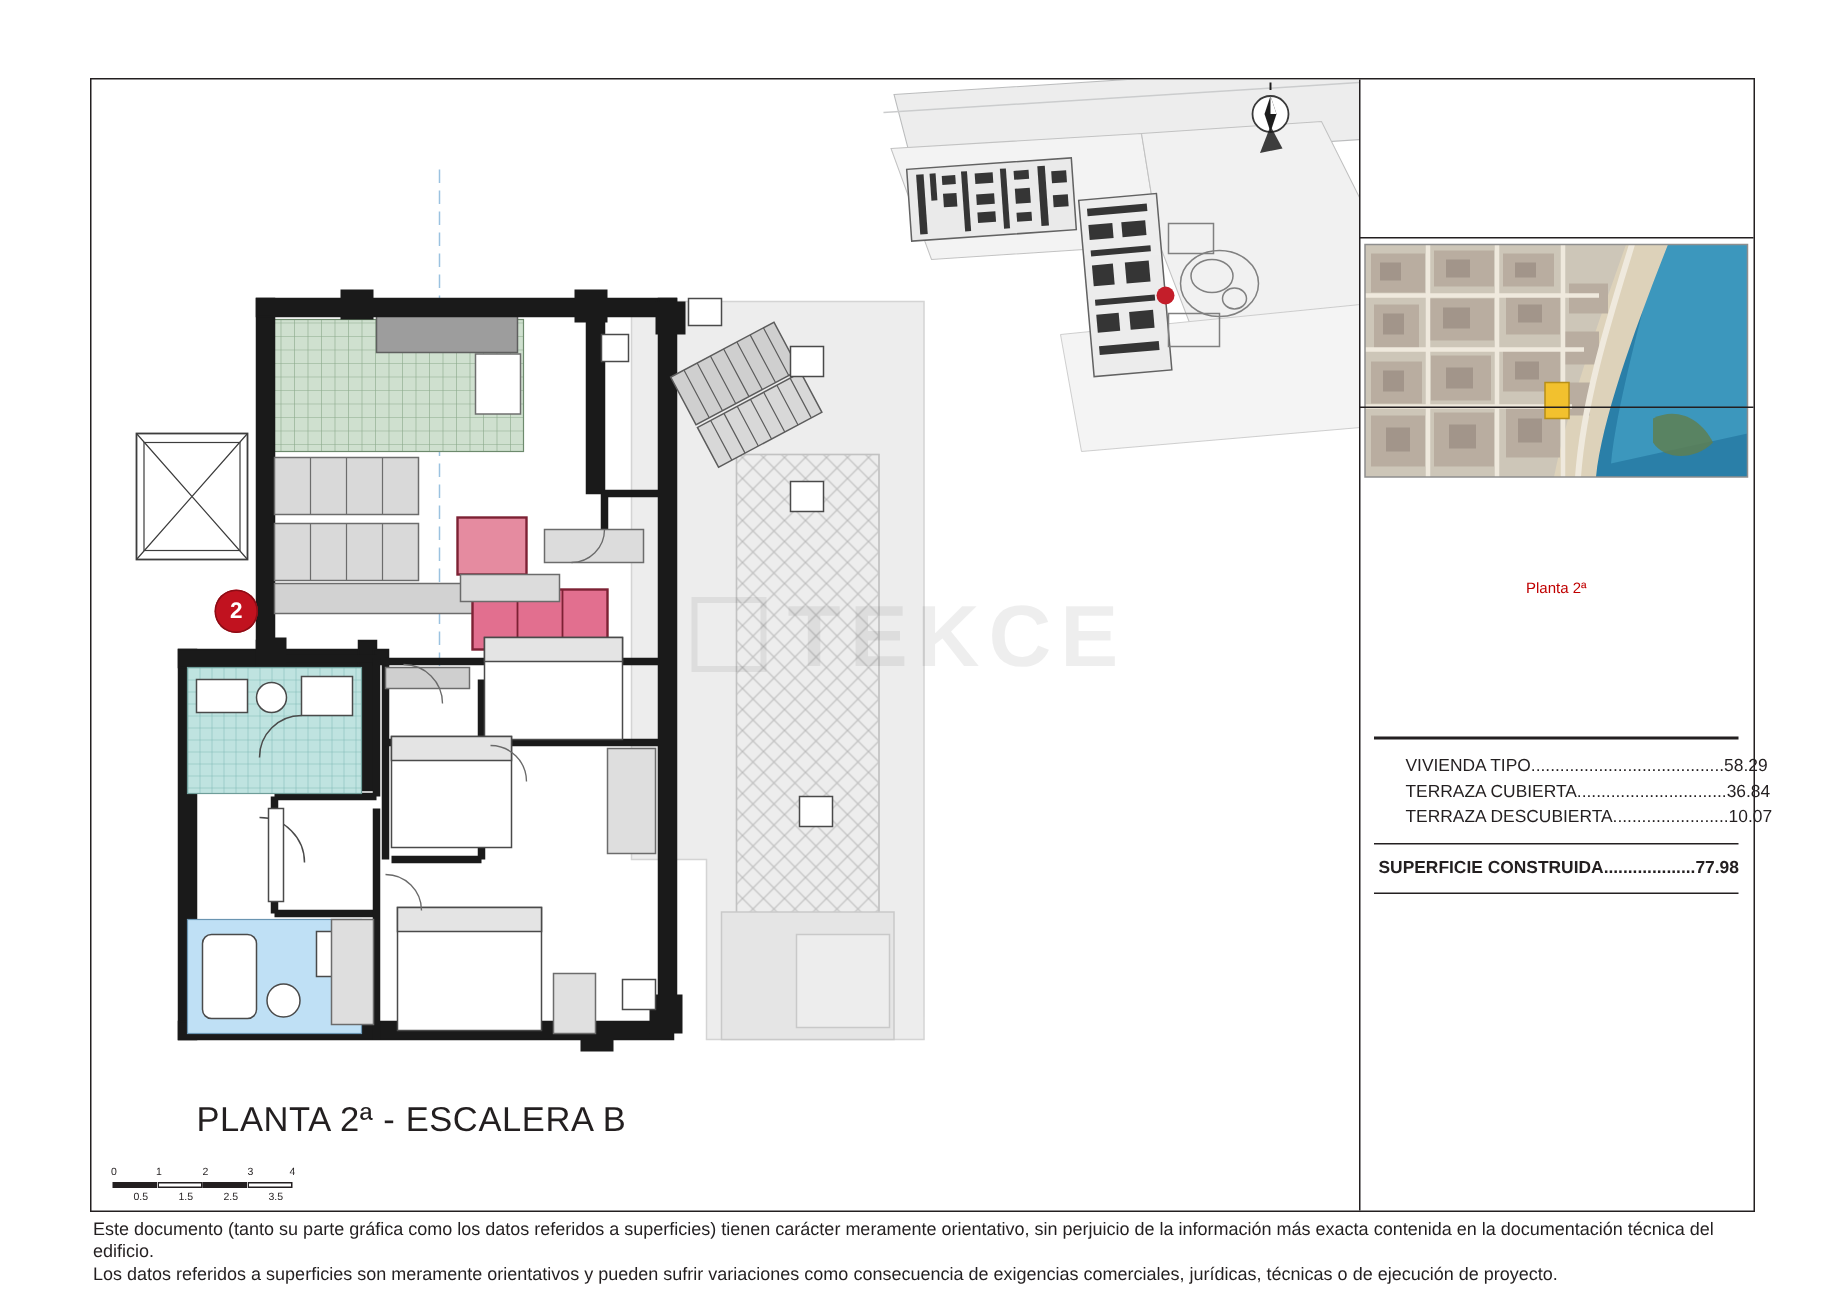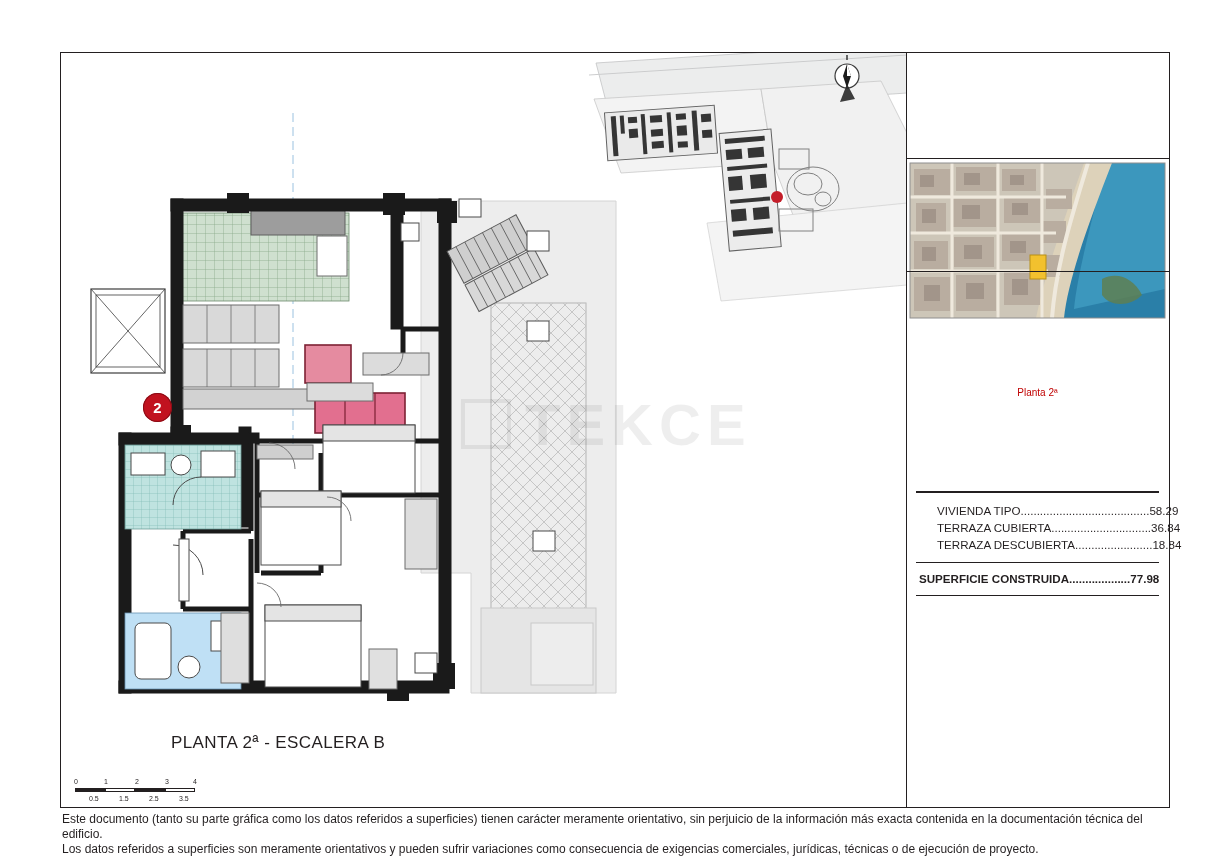--- a/index.html
+++ b/index.html
@@ -122,24 +122,23 @@
     font-size: 12px;
     line-height: 15px;
     color: #231f20;
   }
 
   
   #plan-title {
     position: absolute;
     left: 70px;
     top: 680px;
-    font-size: 17px;
+    font-size: 23px;
     color: #231f20;
     letter-spacing: .4px;
-    margin-left: 40px;
   }
   
   #scalebar { position: absolute; left: 8px; top: 725px; width: 140px; }
   #scalebar .numrow { position: relative; height: 10px; }
   #scalebar .numrow span { position: absolute; font-size: 7px; color: #231f20; }
   #scalebar .bar { position: relative; height: 4px; width: 126px; }
   #scalebar .bar i { position: absolute; top: 0; height: 4px; display: block; }
 
   
   #unit-badge {
@@ -516,21 +515,21 @@
       <div class="rule"></div>
       <div class="rule"></div>
       <div class="surface-rows">
         <div class="surface-row">
           <span>VIVIENDA TIPO........................................</span><span>58.29</span>
         </div>
         <div class="surface-row">
           <span>TERRAZA CUBIERTA...............................</span><span>36.84</span>
         </div>
         <div class="surface-row">
-          <span>TERRAZA DESCUBIERTA........................</span><span>18.84</span>
+          <span>TERRAZA DESCUBIERTA........................</span><span>10.07</span>
         </div>
       </div>
       <div class="rule"></div>
       <div class="surface-total">
         <span>SUPERFICIE CONSTRUIDA...................</span><span>77.98</span>
       </div>
       <div class="rule"></div>
     </div>
   </div>
 </div>

